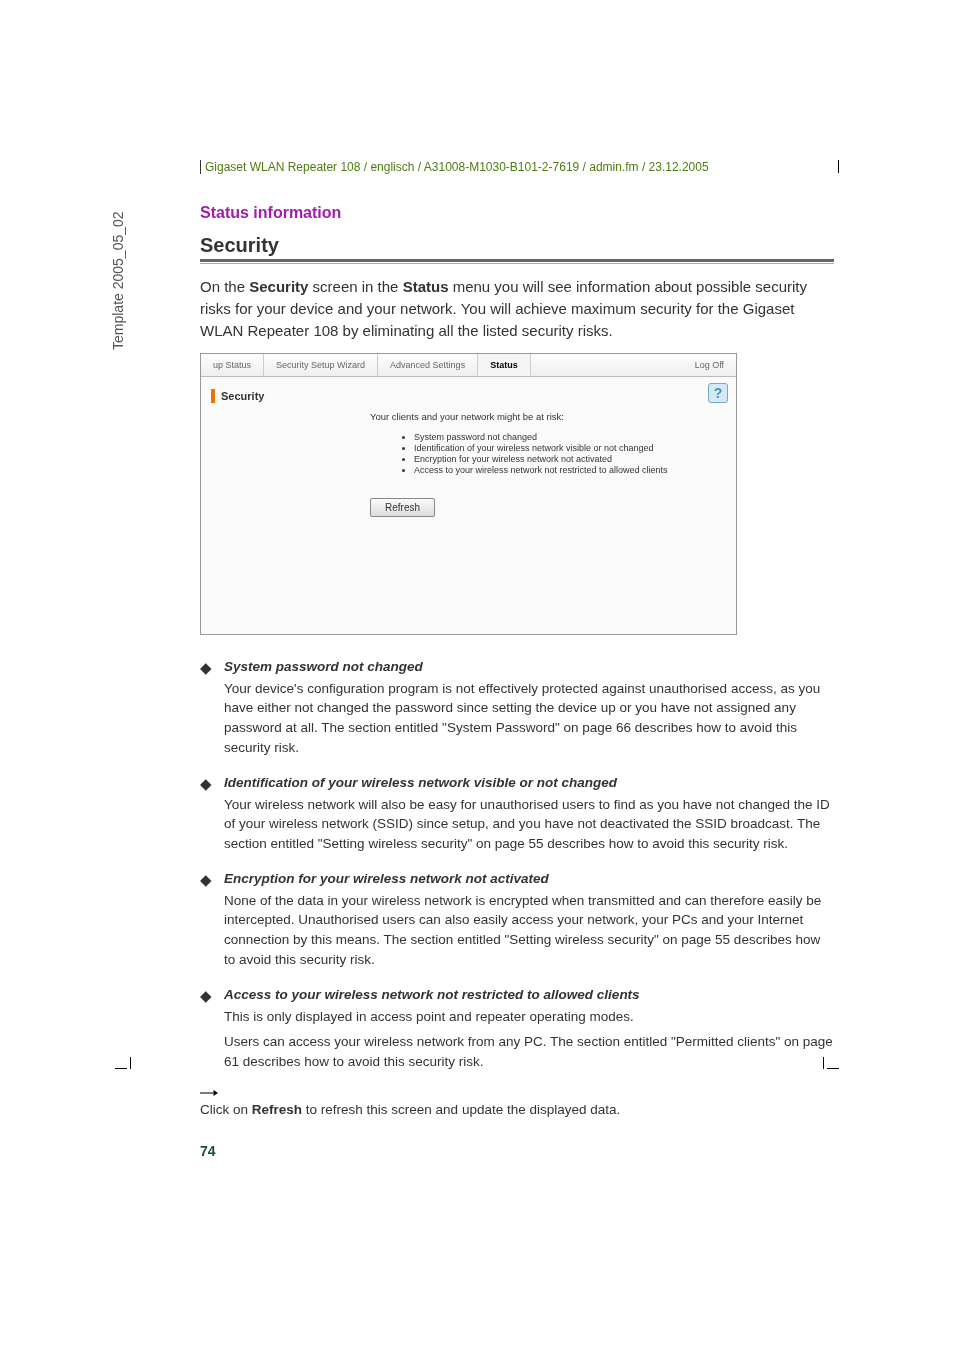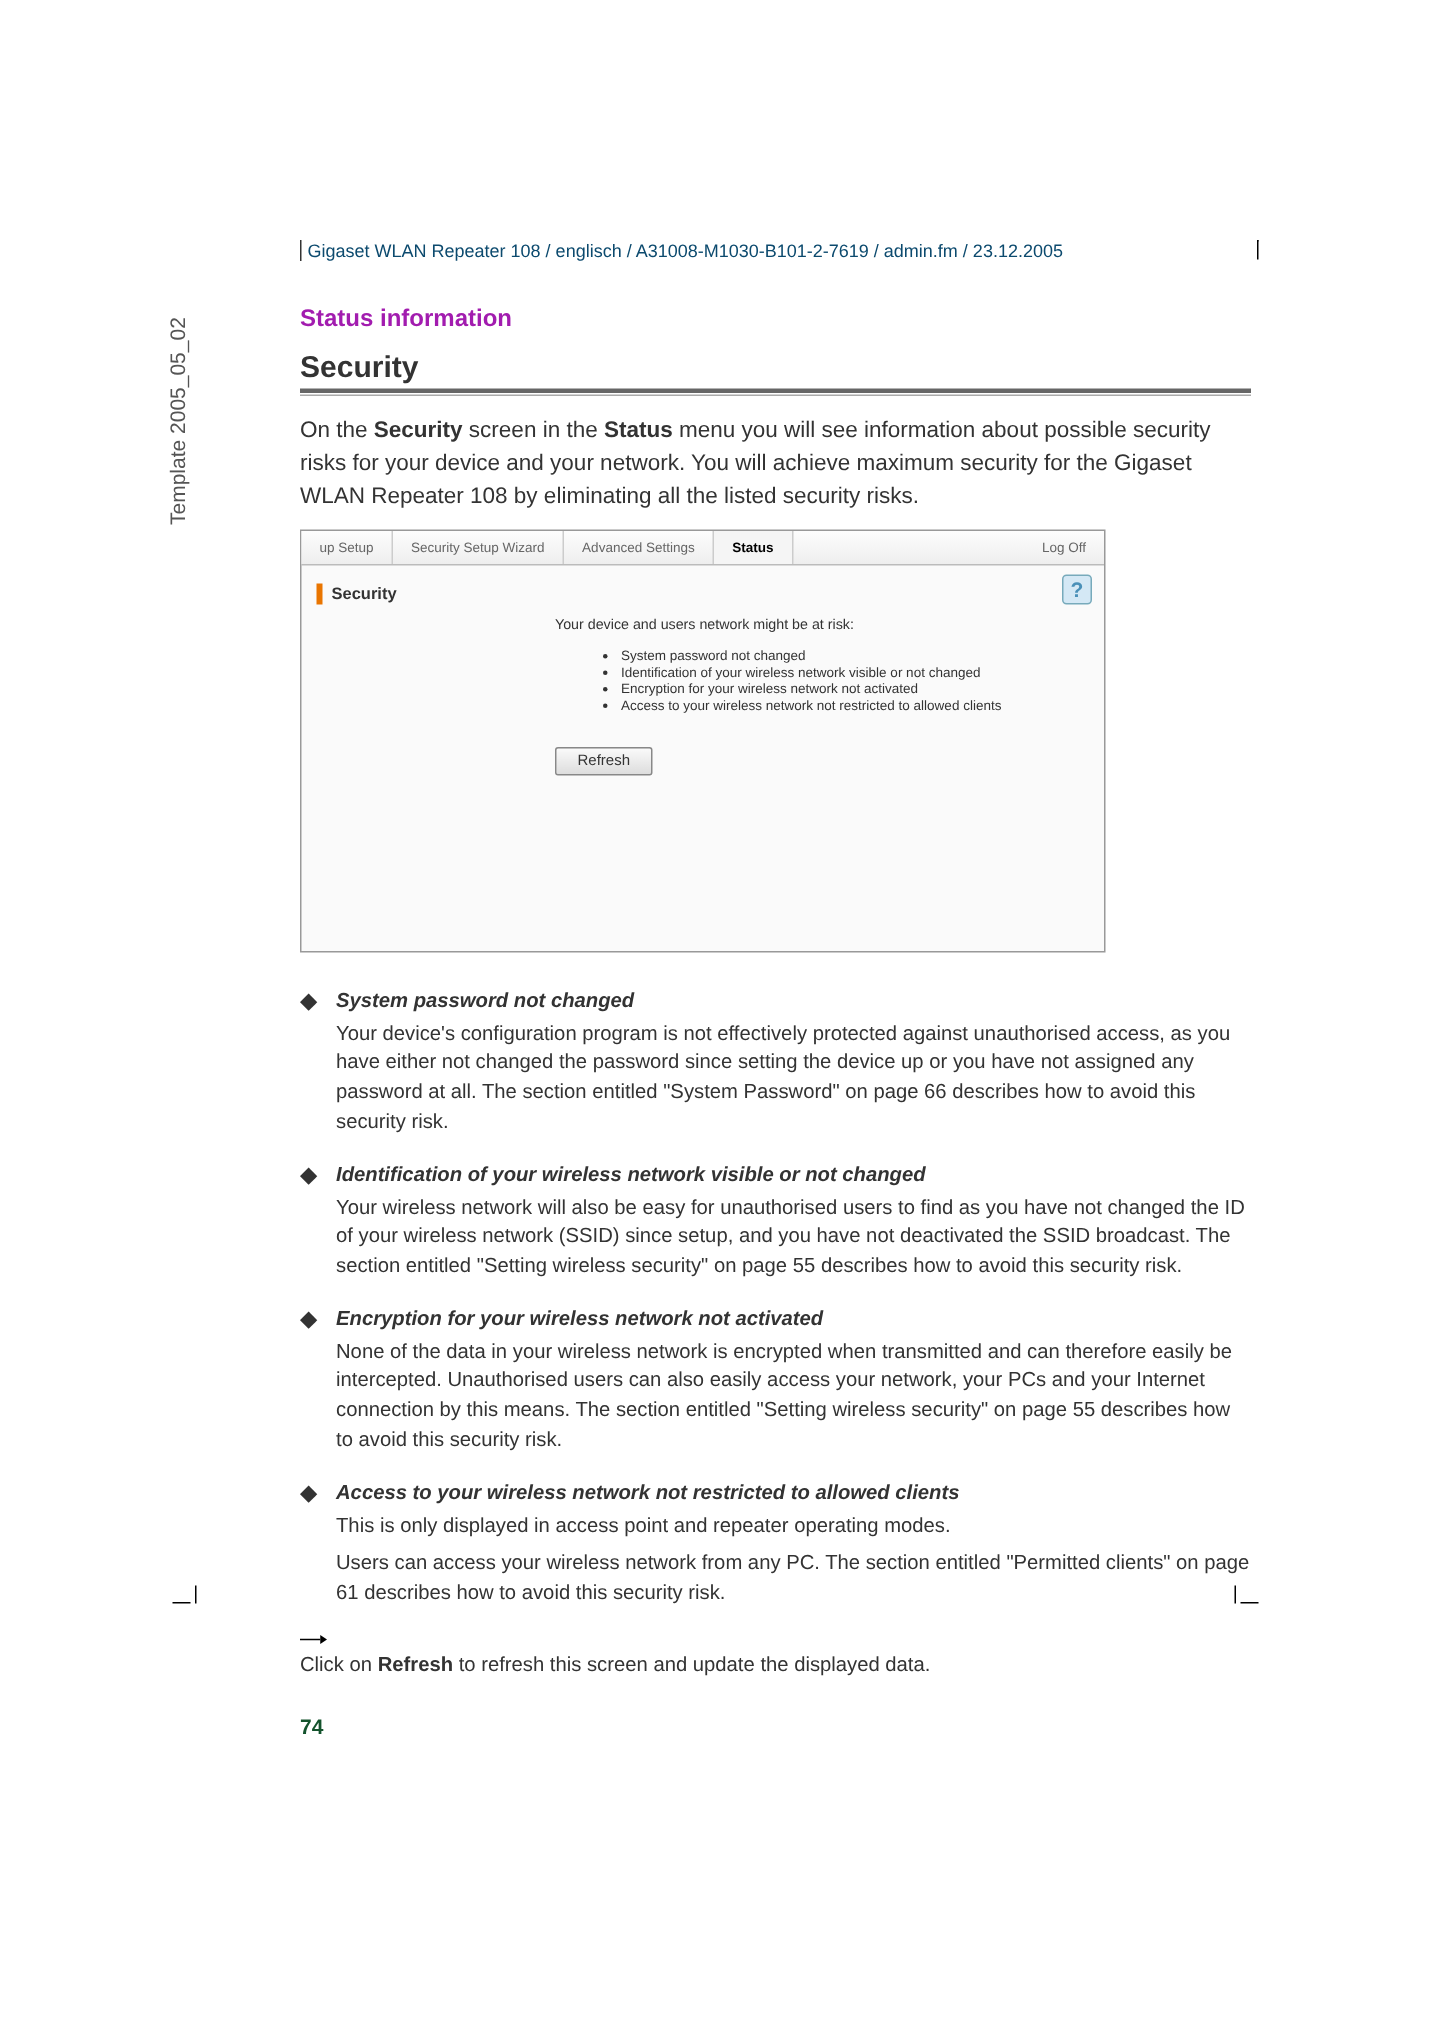--- a/index.html
+++ b/index.html
@@ -33,21 +33,21 @@
     position: absolute;
     left: 110px;
     top: 350px;
     transform: rotate(-90deg);
     transform-origin: left top;
     font-size: 14px;
     color: #555;
   }
   .doc-path {
     font-size: 12px;
-    color: #0c4a6e;
+    color: #4d7c0f;
     margin-bottom: 30px;
     border-left: 1px solid #333;
     padding-left: 4px;
   }
   .section-label {
     font-weight: bold;
     font-size: 16px;
     color: #a21caf;
     margin-bottom: 12px;
   }
@@ -134,36 +134,36 @@
   <div class="section-label">Status information</div>
 
   <h1 class="security">Security</h1>
 
   <div class="intro">
     <span>On the </span><b>Security</b><span> screen in the </span><b>Status</b><span> menu you will see information about possible security risks for your device and your network. You will achieve maximum security for the Gigaset WLAN Repeater 108 by eliminating all the listed security risks.</span>
   </div>
 
   <div class="screenshot">
     <div class="ss-tabs">
-      <div class="ss-tab">up Setup</div>
+      <div class="ss-tab">up Status</div>
       <div class="ss-tab">Security Setup Wizard</div>
       <div class="ss-tab">Advanced Settings</div>
       <div class="ss-tab active">Status</div>
       <div class="ss-logoff">Log Off</div>
     </div>
     <div class="ss-body">
       <div class="ss-side">
         <div class="ss-side-item">
           <span class="bar"></span>
           <span>Security</span>
         </div>
       </div>
       <div class="ss-main">
         <div class="ss-help">?</div>
-        <div class="ss-intro">Your device and users network might be at risk:</div>
+        <div class="ss-intro">Your clients and your network might be at risk:</div>
         <ul class="ss-list">
           <li>System password not changed</li>
           <li>Identification of your wireless network visible or not changed</li>
           <li>Encryption for your wireless network not activated</li>
           <li>Access to your wireless network not restricted to allowed clients</li>
         </ul>
         <div class="ss-btn">Refresh</div>
       </div>
     </div>
   </div>

